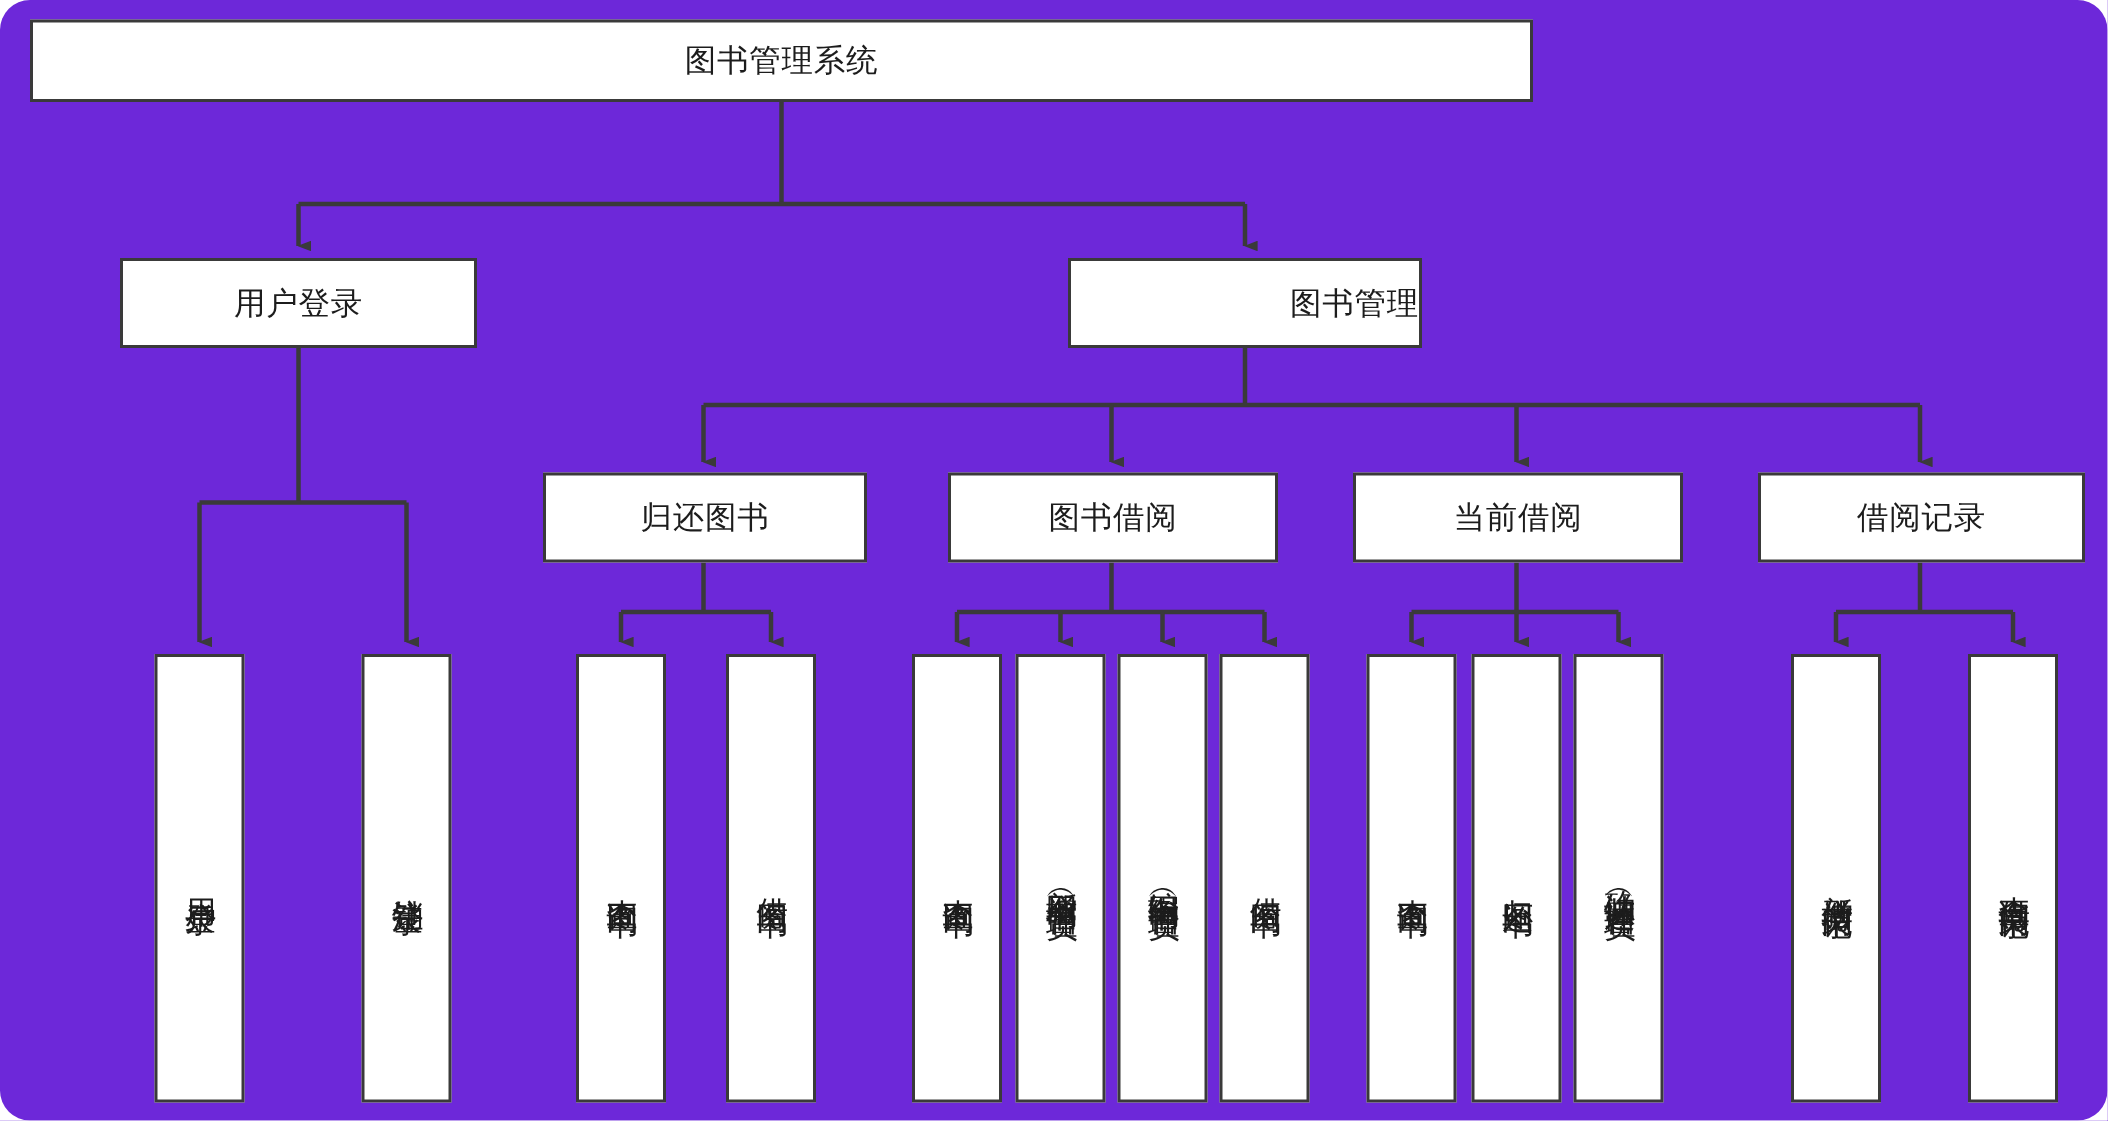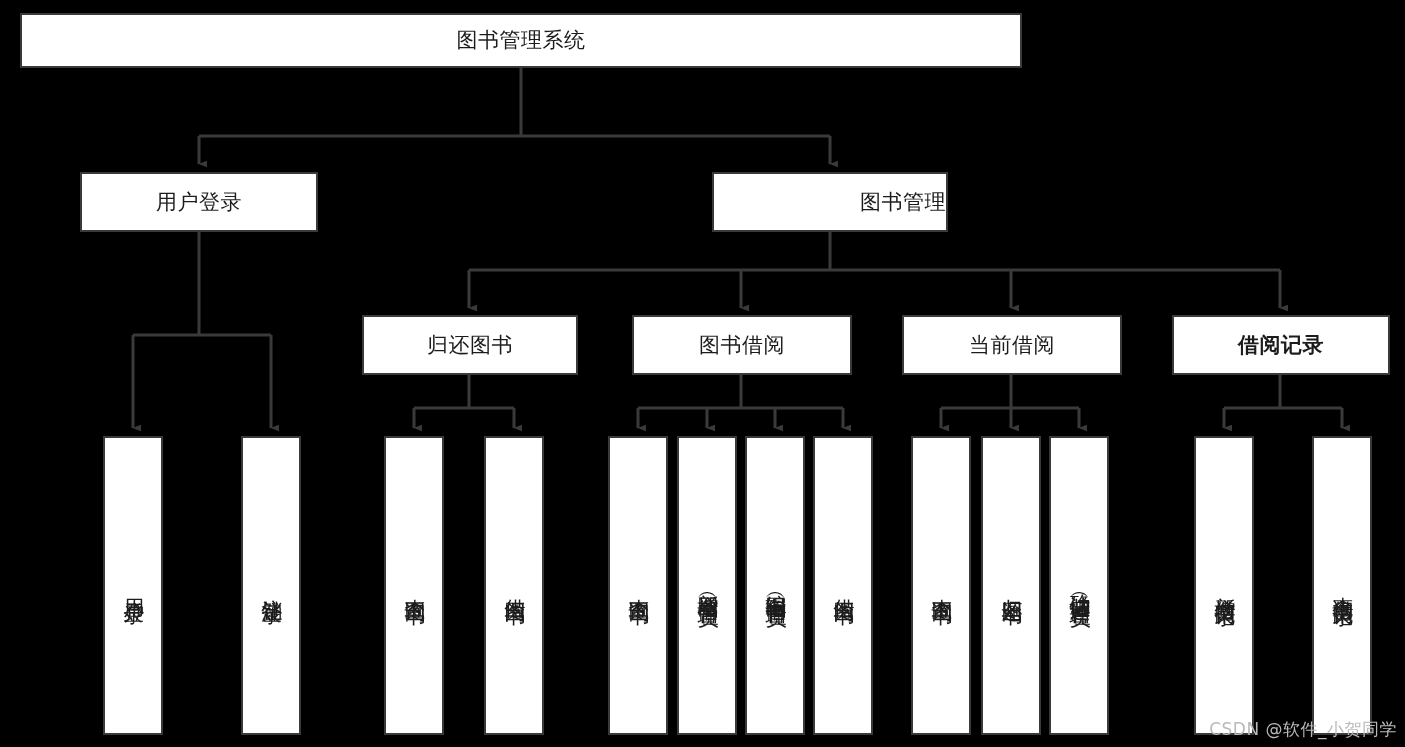--- a/index.html
+++ b/index.html
@@ -7,22 +7,23 @@
     padding: 0;
     background: #ffffff;
   }
   body {
     font-family: "DejaVu Sans", "Liberation Sans", sans-serif;
   }
   #canvas {
     position: relative;
     width: 1405px;
     height: 747px;
-    background: #000000;
+    background: #6d28d9;
     overflow: hidden;
+    border-radius: 20px;
   }
   svg.wires {
     position: absolute;
     left: 0;
     top: 0;
     width: 1405px;
     height: 747px;
     pointer-events: none;
   }
   .node {
@@ -132,21 +133,21 @@
 
   <div class="node" style="left:362px; top:315px; width:216px; height:60px;">
     <span class="label">归还图书</span>
   </div>
   <div class="node" style="left:632px; top:315px; width:220px; height:60px;">
     <span class="label">图书借阅</span>
   </div>
   <div class="node" style="left:902px; top:315px; width:220px; height:60px;">
     <span class="label">当前借阅</span>
   </div>
-  <div class="node" style="left:1172px; top:315px; width:218px; height:60px;font-weight:bold;">
+  <div class="node" style="left:1172px; top:315px; width:218px; height:60px;">
     <span class="label">借阅记录</span>
   </div>
 
   <div class="node vertical" style="left:103px; top:436px; width:60px; height:299px;">
     <span class="label">用户登录</span>
   </div>
   <div class="node vertical" style="left:241px; top:436px; width:60px; height:299px;">
     <span class="label">注销登录</span>
   </div>
 
@@ -180,15 +181,14 @@
     <span class="label">确认归还（管理员）</span>
   </div>
 
   <div class="node vertical" style="left:1194px; top:436px; width:60px; height:299px;">
     <span class="label">新增借阅记录</span>
   </div>
   <div class="node vertical" style="left:1312px; top:436px; width:60px; height:299px;">
     <span class="label">查询借阅记录</span>
   </div>
 
-  <div class="watermark">CSDN @软件_小贺同学</div>
 
 </div>
 
 </body></html>

